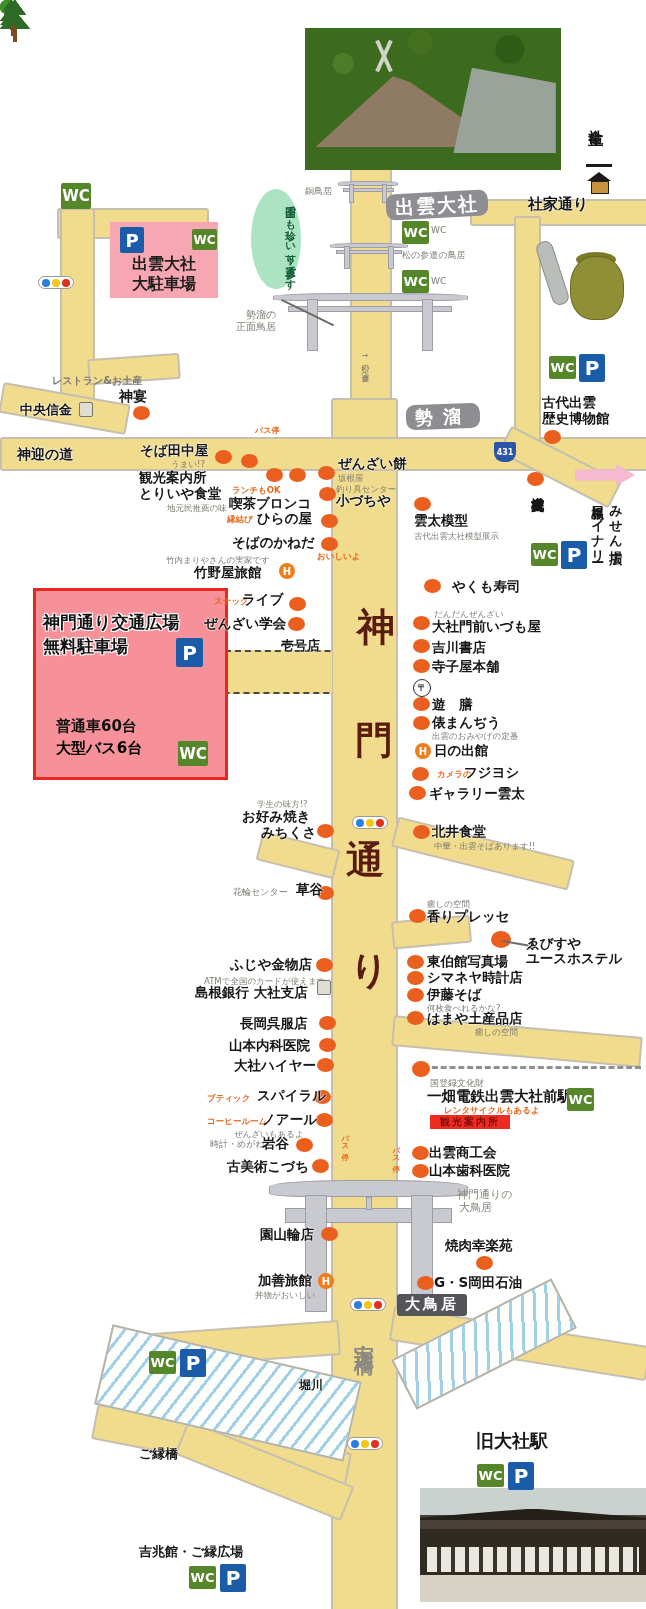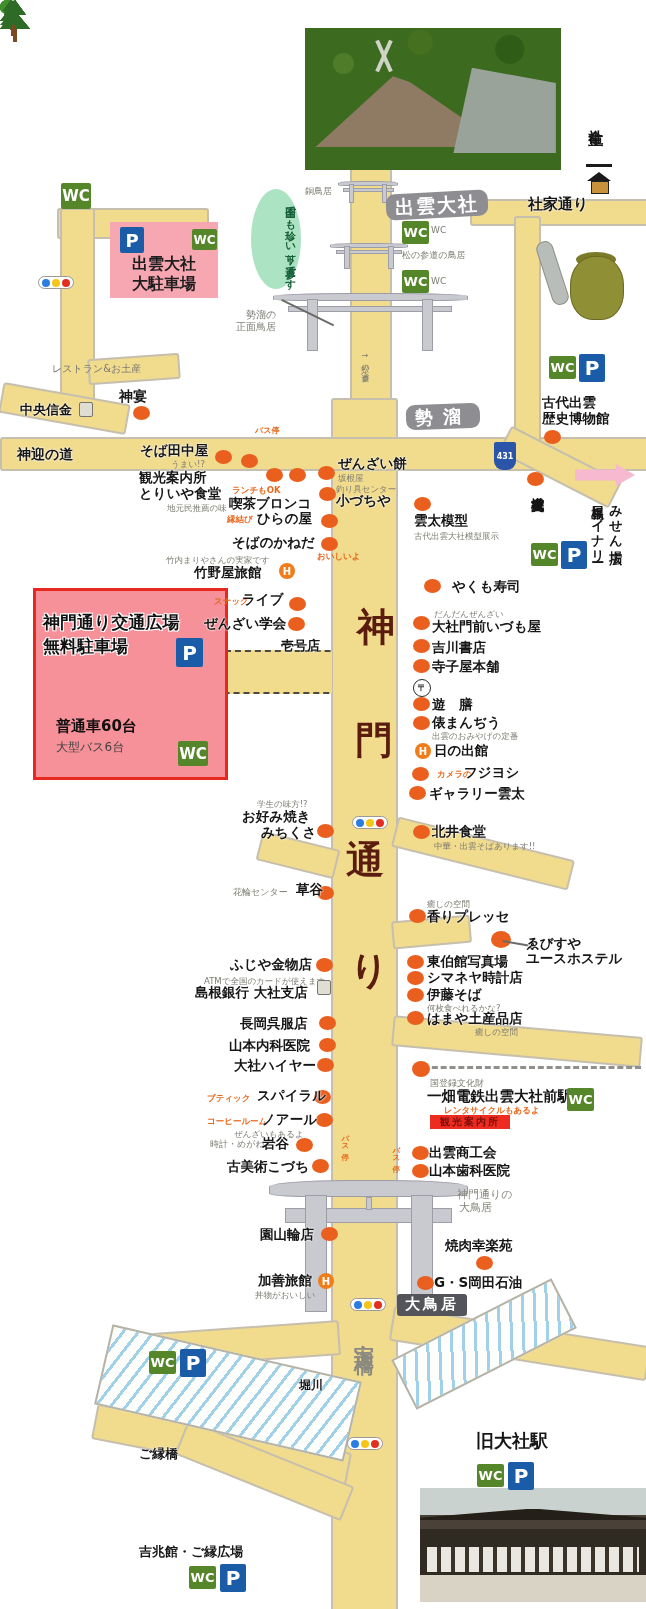--- a/index.html
+++ b/index.html
@@ -60,22 +60,22 @@
   #box-taisha{position:absolute;left:110px;top:222px;width:108px;height:76px;background:#f6a7b2;z-index:4;}
   #box-taisha .l1,#box-taisha .l2{position:absolute;left:0;width:100%;text-align:center;font-weight:bold;
         font-size:16px;color:#1d1d1d;z-index:5;}
   #box-taisha .l1{top:32px;} #box-taisha .l2{top:52px;}
   #box-kado{position:absolute;left:33px;top:588px;width:189px;height:186px;background:#f69099;
         border:3px solid #e7281e;z-index:4;}
   .outline-w{text-shadow:-1px -1px 0 #fff,1px -1px 0 #fff,-1px 1px 0 #fff,1px 1px 0 #fff;}
   #box-kado .t1{position:absolute;left:7px;top:20px;font-size:17px;font-weight:bold;color:#111;}
   #box-kado .t2{position:absolute;left:7px;top:44px;font-size:17px;font-weight:bold;color:#111;}
   #box-kado .c1{position:absolute;left:20px;top:126px;font-size:15px;font-weight:bold;color:#111;}
-  #box-kado .c2{position:absolute;left:20px;top:148px;font-size:12px;font-weight:normal;color:#404040;}
-  #shield-431{position:absolute;left:494px;top:442px;width:22px;height:28px;background:#2a55a8;color:#fff;
+  #box-kado .c2{position:absolute;left:20px;top:148px;font-size:15px;font-weight:bold;color:#000000;}
+  #shield-431{position:absolute;left:494px;top:442px;width:22px;height:20px;background:#2a55a8;color:#fff;
         font-size:8px;font-weight:bold;display:flex;align-items:center;justify-content:center;
         border-radius:2px 2px 9px 9px;z-index:5;}
   #winery-arrow{position:absolute;left:575px;top:464px;width:60px;height:22px;background:#f6b9cf;
         clip-path:polygon(0 25%,68% 25%,68% 0,100% 50%,68% 100%,68% 75%,0 75%);
         filter:drop-shadow(0 0 1px #555);z-index:5;}
   #daikoku-bag{position:absolute;left:542px;top:234px;width:82px;height:92px;z-index:3;}
   #daikoku-bag .mallet{position:absolute;left:2px;top:6px;width:15px;height:64px;background:#b9bdb9;
         border:1px solid #8a8f8a;border-radius:8px;transform:rotate(-18deg);}
   #daikoku-bag .bag{position:absolute;left:28px;top:22px;width:52px;height:62px;background:#8f8f35;
         border:1px solid #6a6a20;border-radius:45% 45% 42% 42%;}
@@ -190,21 +190,21 @@
     <div class="lb lb-GL" style="left: 386px; top: 192px; letter-spacing: 2px; transform: rotate(-3deg);">出雲大社</div>
     <div class="lb lb-S" style="left: 528px; top: 196px; font-size: 15px;">社家通り</div>
     <div class="lb lb-G10" style="left: 305px; top: 186px; font-size: 9px;">銅鳥居</div>
     <div class="lb lb-OV vert" style="left: 251px; top: 189px;">全国でも珍しい下り参道です</div>
     <div class="lb lb-NG" style="left: 431px; top: 225px; font-size: 9px;">WC</div>
     <div class="lb lb-NG" style="left: 431px; top: 276px; font-size: 9px;">WC</div>
     <div class="lb lb-G10" style="left: 402px; top: 250px; font-size: 9px;">松の参道の鳥居</div>
     <div class="lb lb-G10" style="left: 246px; top: 309px;">勢溜の</div>
     <div class="lb lb-G10" style="left: 236px; top: 321px;">正面鳥居</div>
     <div class="lb lb-NG vert" style="left: 360px; top: 352px; font-size: 8px;">↑松の参道へ</div>
-    <div class="lb lb-G10" style="left: 52px; top: 363px;">レストラン&amp;お土産</div>
+    <div class="lb lb-G10" style="left: 52px; top: 375px; font-weight: bold;">レストラン&amp;お土産</div>
     <div class="lb lb-S" style="left: 119px; top: 388px; font-size: 14px;">神宴</div>
     <div class="lb lb-S" style="left: 20px; top: 402px; font-size: 13px;">中央信金</div>
     <div class="lb lb-NO" style="left: 255px; top: 426px; font-size: 8px;">バス停</div>
     <div class="lb lb-S" style="left: 17px; top: 446px; font-size: 14px;">神迎の道</div>
     <div class="lb lb-S" style="left: 140px; top: 443px;">そば田中屋</div>
     <div class="lb lb-NG" style="left: 171px; top: 459px;">うまい!?</div>
     <div class="lb lb-S" style="left: 139px; top: 470px;">観光案内所</div>
     <div class="lb lb-S" style="left: 139px; top: 486px;">とりいや食堂</div>
     <div class="lb lb-NG" style="left: 167px; top: 503px;">地元民推薦の味</div>
     <div class="lb lb-NO" style="left: 232px; top: 485px;">ランチもOK</div>

